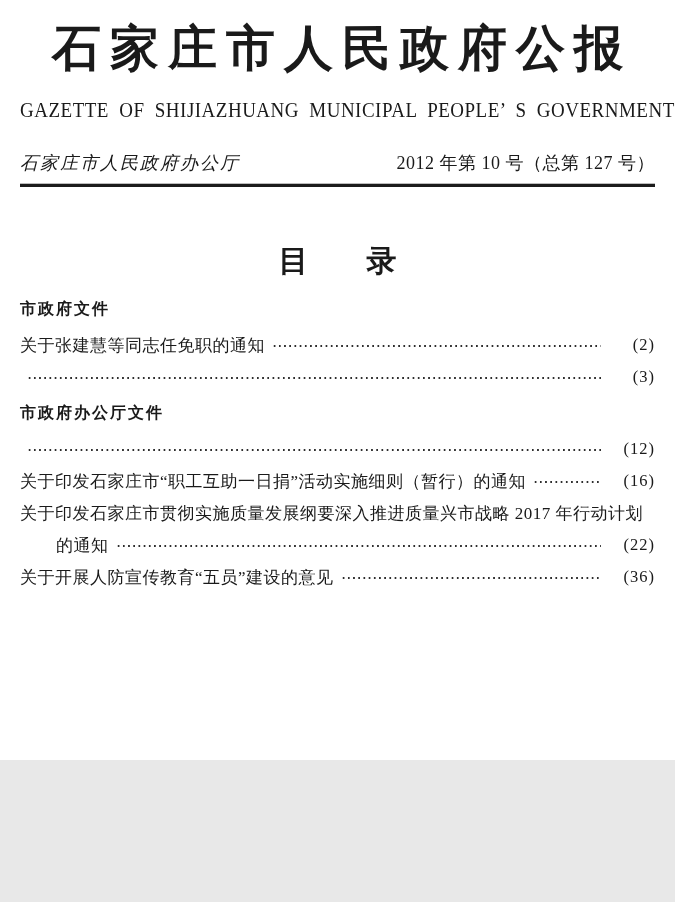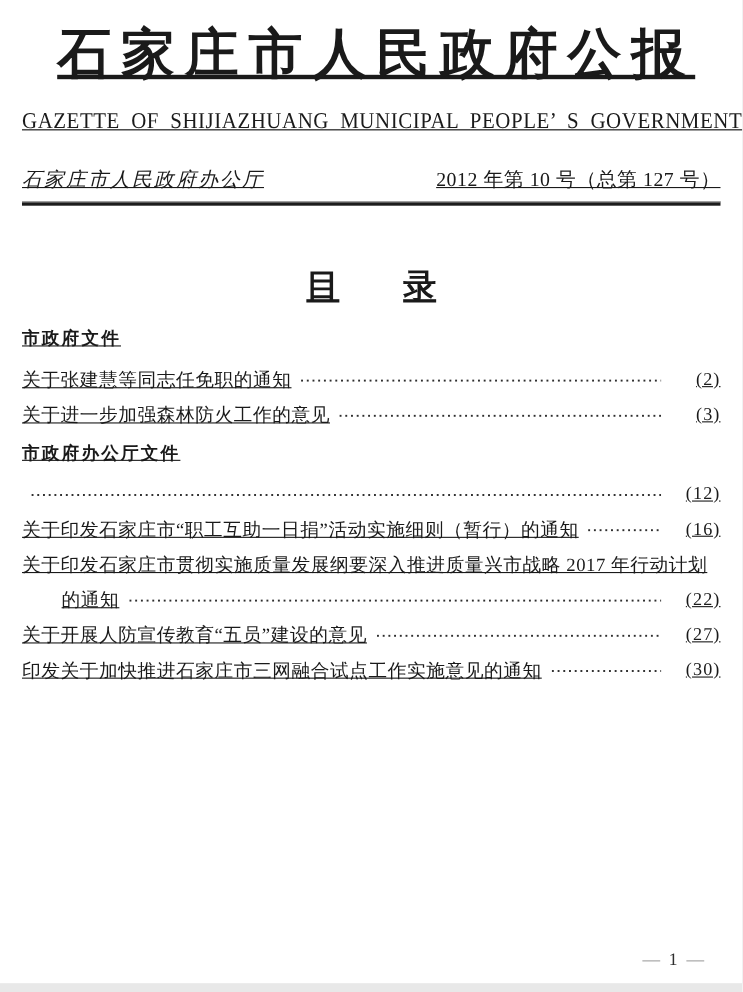--- a/index.html
+++ b/index.html
@@ -4,27 +4,26 @@
 <style>
   :root{
     --ink:#1a1a1a;
     --rule:#1c1c1c;
     --dash:#8c8c8c;
     --paper:#ffffff;
   }
   html,body{margin:0;padding:0;background:#e8e8e8;}
   .page{
     position:relative;
-    width:675px;height:894px;
+    width:675px;height:760px;
     background:var(--paper);
     margin:0 auto;
     overflow:hidden;
     color:var(--ink);
     font-family:"Liberation Serif","DejaVu Serif",serif;
-    text-decoration:underline;
   }
   .inner{padding:16px 20px 0 20px;}
 
   
   .gazette-title{
     margin-top:4px;
     text-align:center;
     font-family:"Liberation Serif","DejaVu Serif",serif;
     font-weight:bold;
     font-size:49px;
@@ -150,21 +149,20 @@
 
     <div class="toc-sections">
         <div class="toc-section">
           <div class="section-title">市政府文件</div>
           <div class="toc-line">
             <span class="entry-text">关于张建慧等同志任免职的通知</span>
             <span class="leader"></span>
             <span class="page-num">(2)</span>
           </div>
           <div class="toc-line">
-            <span class="entry-text">关于进一步加强森林防火工作的意见</span>
             <span class="leader"></span>
             <span class="page-num">(3)</span>
           </div>
         </div>
         <div class="toc-section">
           <div class="section-title">市政府办公厅文件</div>
           <div class="toc-line">
             <span class="leader"></span>
             <span class="page-num">(12)</span>
           </div>
@@ -177,26 +175,21 @@
             <span class="entry-text">关于印发石家庄市贯彻实施质量发展纲要深入推进质量兴市战略 2017 年行动计划</span>
           </div>
           <div class="toc-line wrapped">
             <span class="entry-text">的通知</span>
             <span class="leader"></span>
             <span class="page-num">(22)</span>
           </div>
           <div class="toc-line">
             <span class="entry-text">关于开展人防宣传教育“五员”建设的意见</span>
             <span class="leader"></span>
-            <span class="page-num">(27)</span>
-          </div>
-          <div class="toc-line">
-            <span class="entry-text">印发关于加快推进石家庄市三网融合试点工作实施意见的通知</span>
-            <span class="leader"></span>
-            <span class="page-num">(30)</span>
+            <span class="page-num">(36)</span>
           </div>
         </div>
       </div>
 
   </div>
 
   <div class="footer-pagination">
     <span class="dash">—</span><span class="num">1</span><span class="dash">—</span>
   </div>
 </div>

